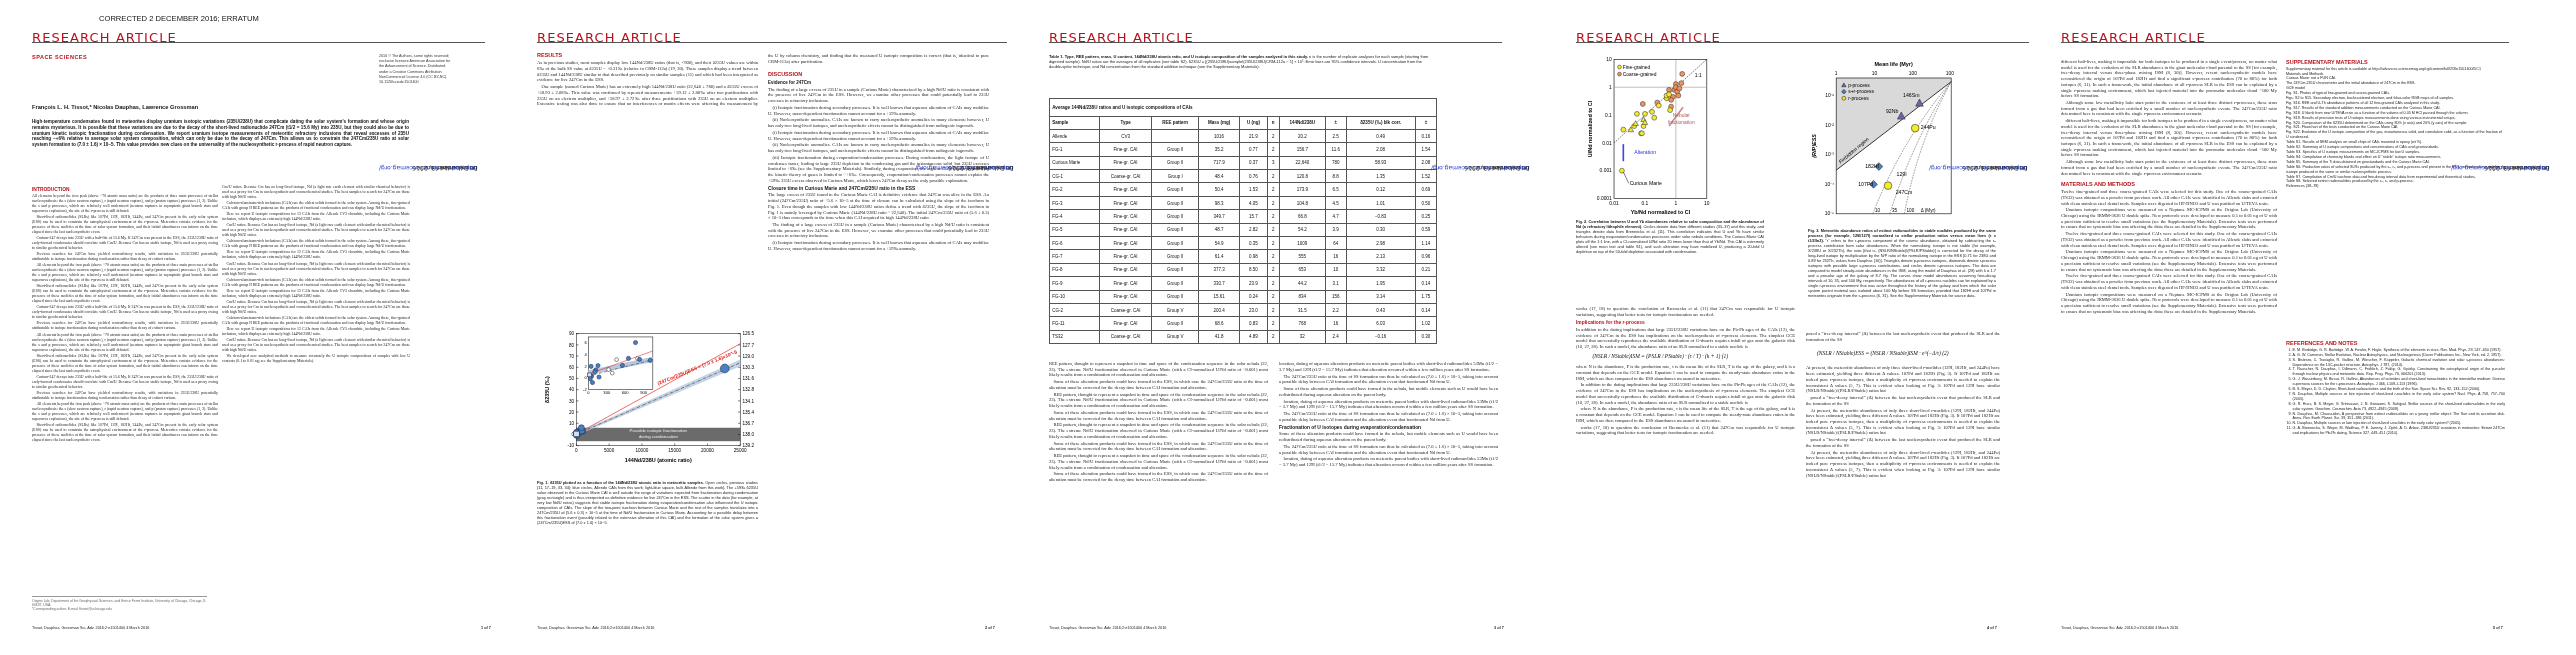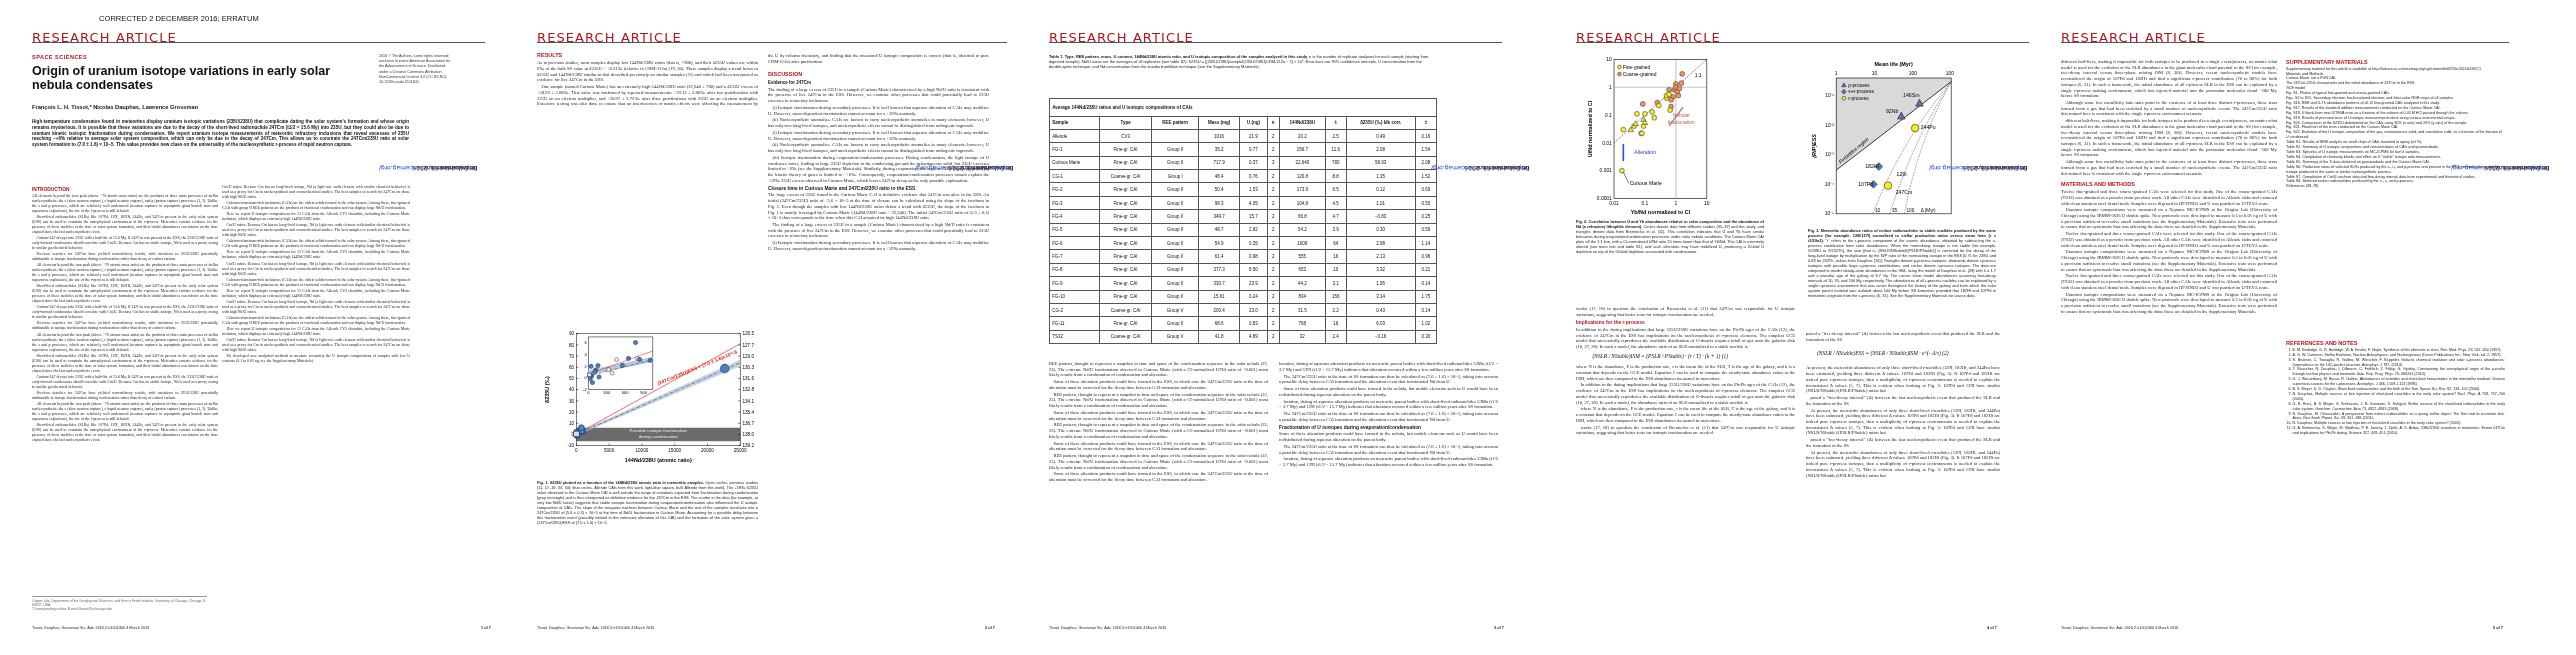--- a/index.html
+++ b/index.html
@@ -43,21 +43,20 @@
   .supp-list div { font-family: "Liberation Sans", sans-serif; font-size: 3.7px; line-height: 4.9px; color: #222; }
 </style>
 </head>
 <body>
 
 <section class="page" style="left:0">
   <div class="corrected">CORRECTED 2 DECEMBER 2016; ERRATUM</div>
   <div class="ra-label" style="left:32px">RESEARCH ARTICLE</div>
   <div class="rule" style="left:32px;width:453px"></div>
   <div class="section-tag">SPACE SCIENCES</div>
-  <div class="title">Origin of uranium isotope variations in early solar nebula condensates</div>
   <div class="license">
     <div>2016 © The Authors, some rights reserved;</div>
     <div>exclusive licensee American Association for</div>
     <div>the Advancement of Science. Distributed</div>
     <div>under a Creative Commons Attribution</div>
     <div>NonCommercial License 4.0 (CC BY-NC).</div>
     <div>10.1126/sciadv.1501400</div>
   </div>
   <div class="authors">François L. H. Tissot,* Nicolas Dauphas, Lawrence Grossman</div>
   <div class="abstract">High-temperature condensates found in meteorites display uranium isotopic variations (235U/238U) that complicate dating the solar system's formation and whose origin remains mysterious. It is possible that these variations are due to the decay of the short-lived radionuclide 247Cm (t1/2 = 15.6 My) into 235U, but they could also be due to uranium kinetic isotopic fractionation during condensation. We report uranium isotope measurements of meteoritic refractory inclusions that reveal excesses of 235U reaching ~+6% relative to average solar system composition, which can only be due to the decay of 247Cm. This allows us to constrain the 247Cm/235U ratio at solar system formation to (7.0 ± 1.6) × 10−5. This value provides new clues on the universality of the nucleosynthetic r-process of rapid neutron capture.</div>

